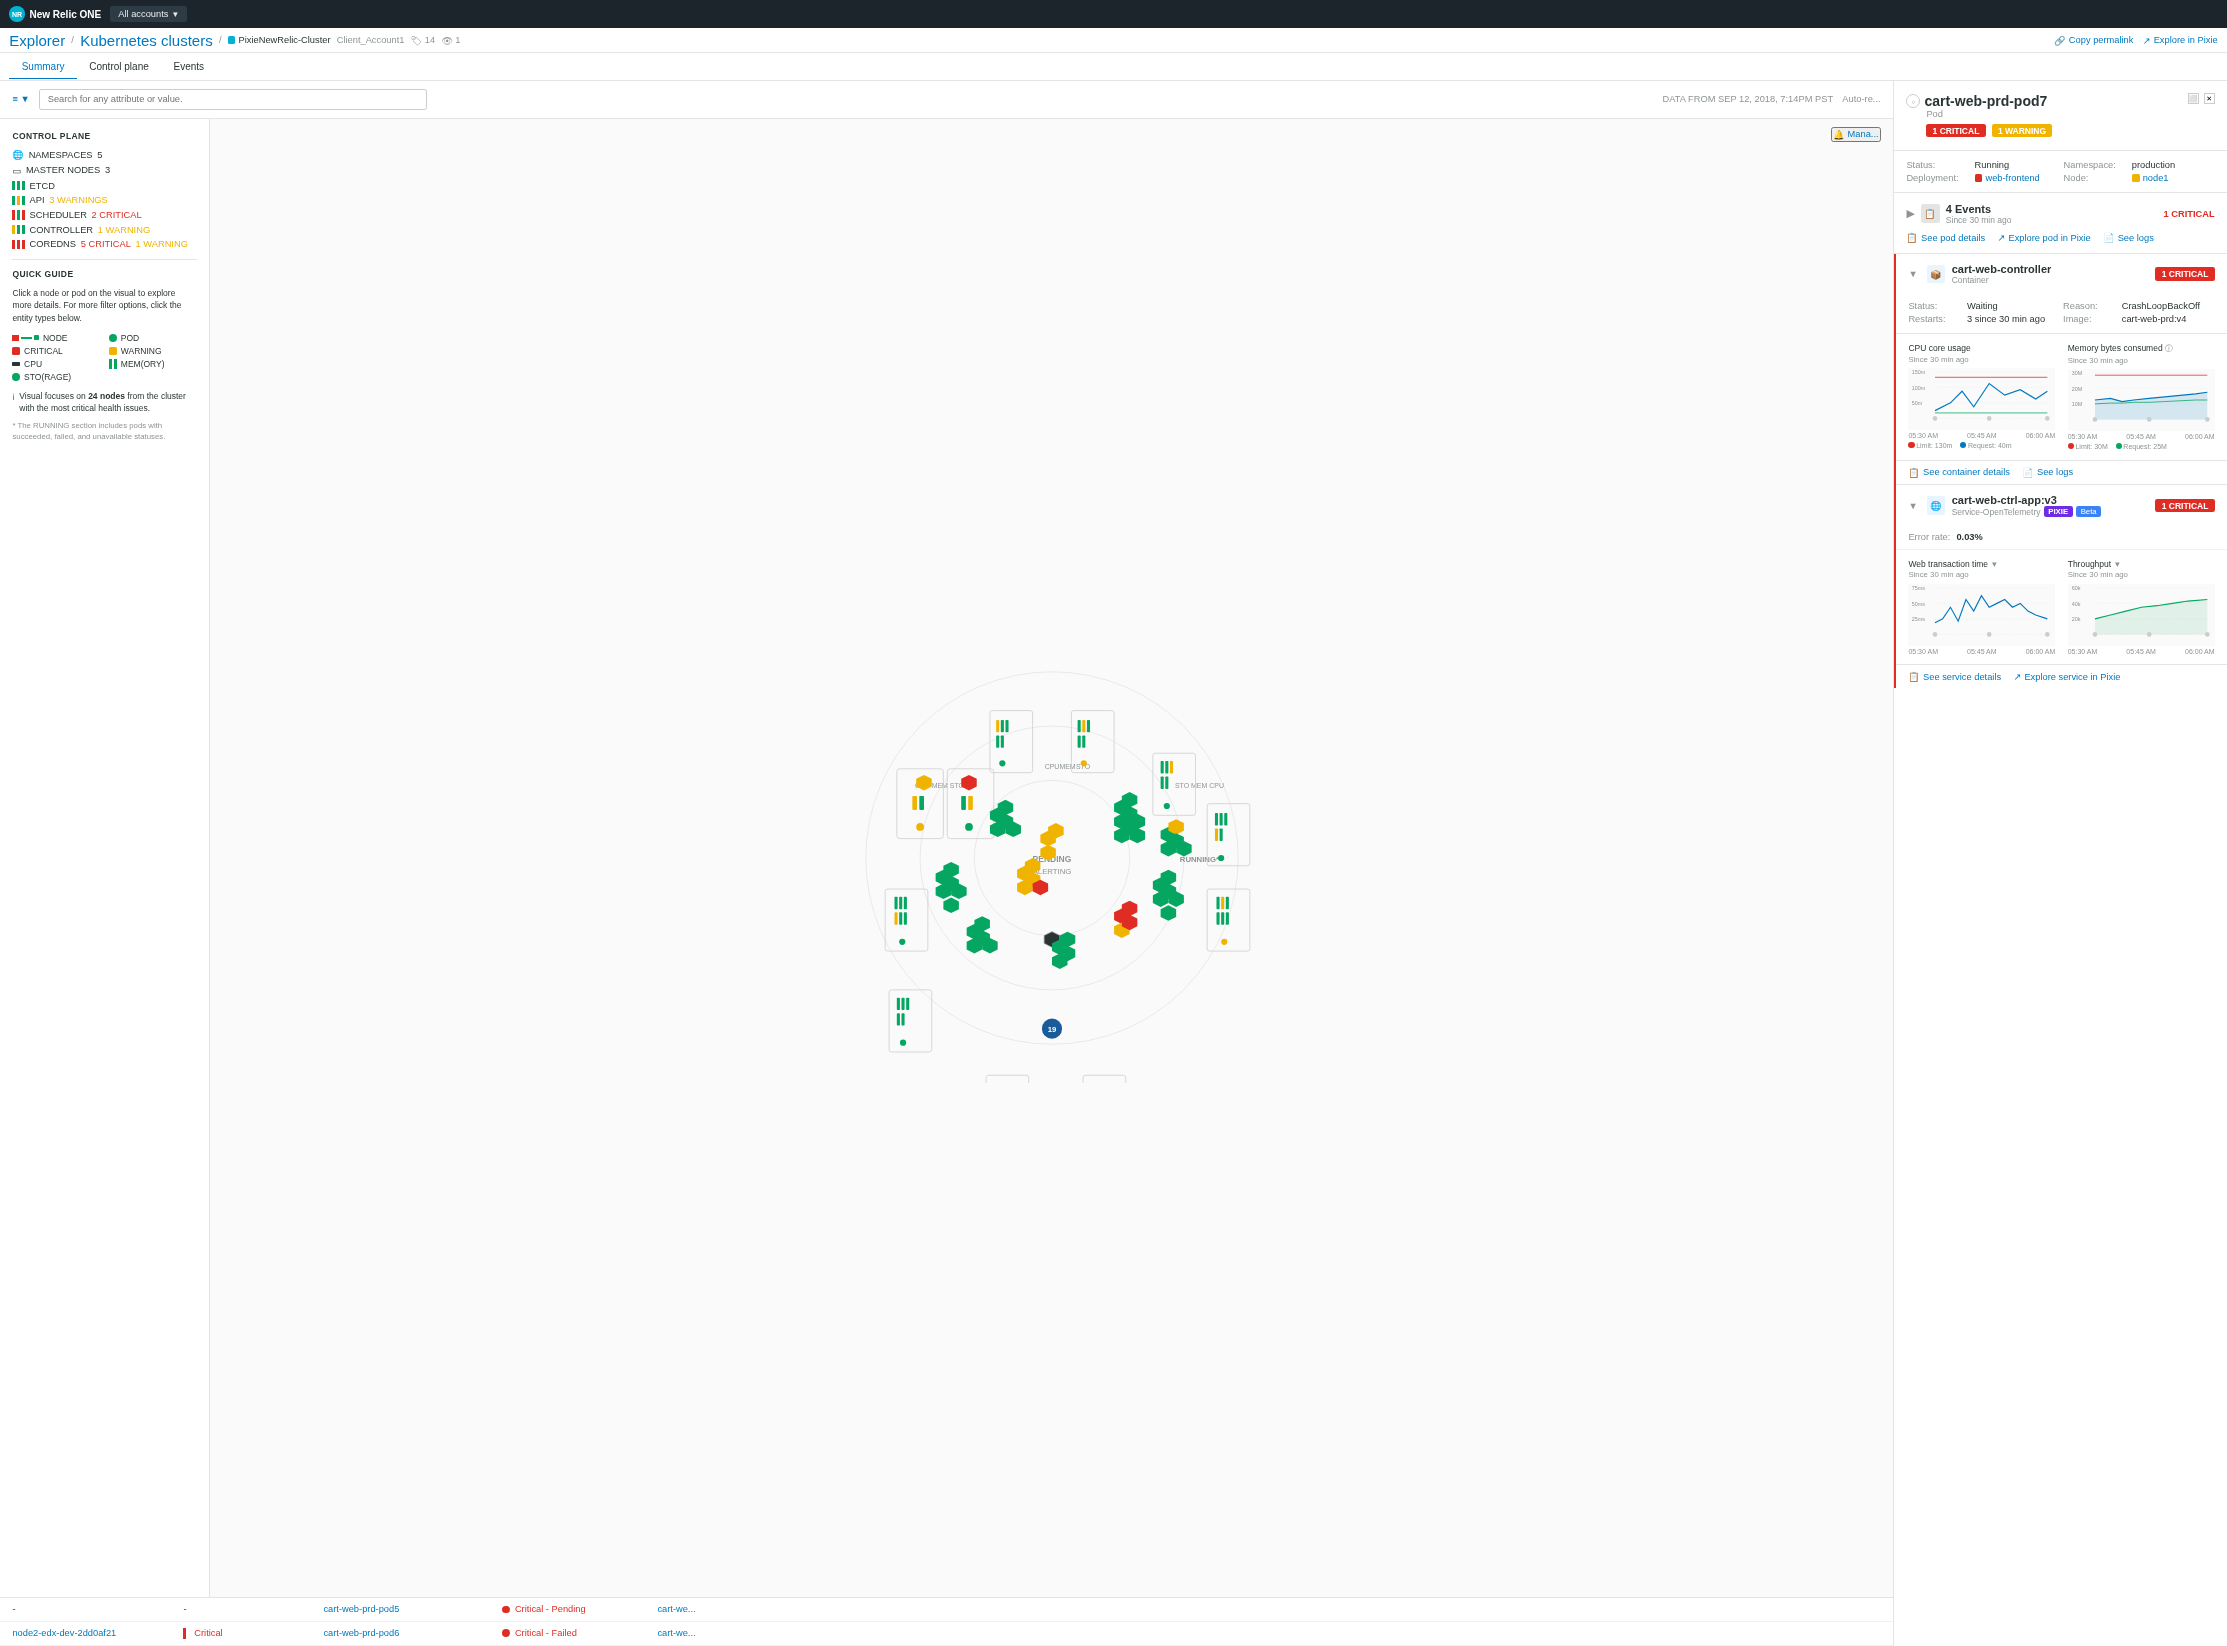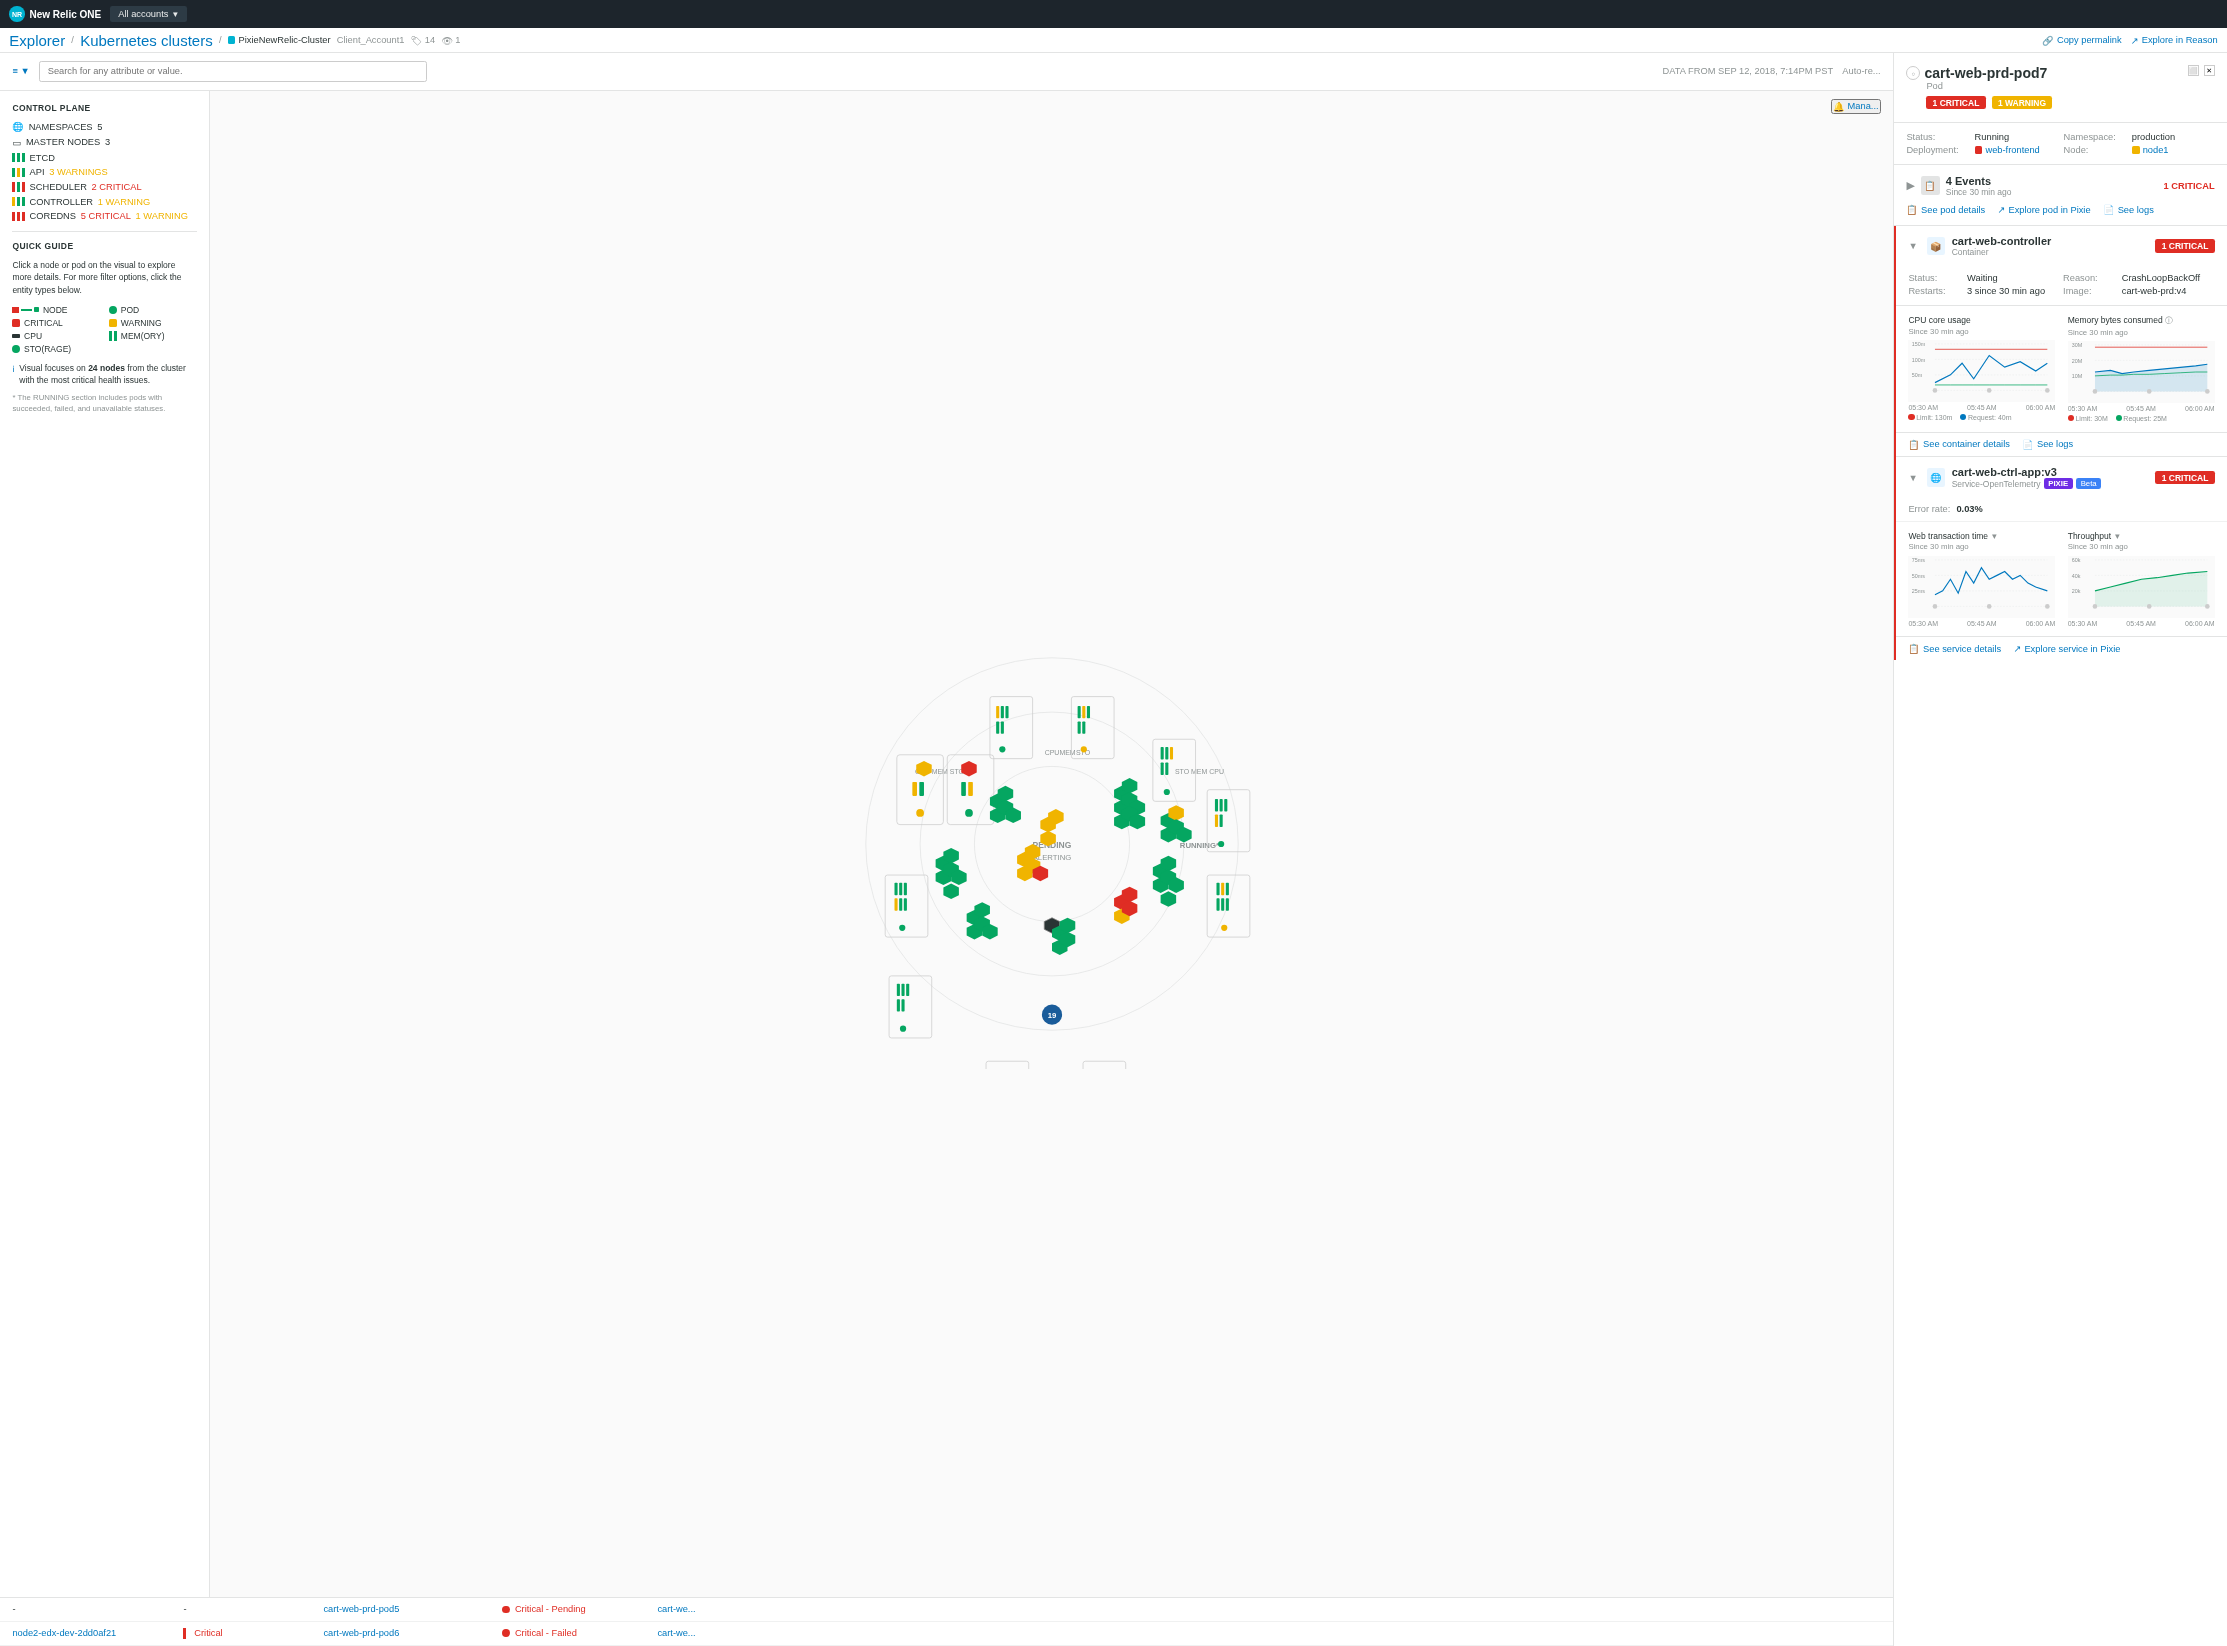--- a/index.html
+++ b/index.html
@@ -194,25 +194,30 @@
       <span>👁</span>
       <span>1</span>
     </div>
     <div class="breadcrumb-actions">
       <button class="action-btn">
         <span>🔗</span>
         <span>Copy permalink</span>
       </button>
       <button class="action-btn">
         <span>↗</span>
-        <span>Explore in Reason</span>
+        <span>Explore in Pixie</span>
       </button>
     </div>
   </div>
 
+  <div class="tab-bar">
+    <div class="tab active">Summary</div>
+    <div class="tab">Control plane</div>
+    <div class="tab">Events</div>
+  </div>
 
   <div class="main-content">
 
     <div class="left-panel">
 
       <div class="filter-bar">
         <button class="action-btn">≡ ▼</button>
         <input class="filter-input" type="text" placeholder="Search for any attribute or value." style="">
         <span class="data-from">DATA FROM SEP 12, 2018, 7:14PM PST</span>
         <span class="auto-re">Auto-re...</span>

